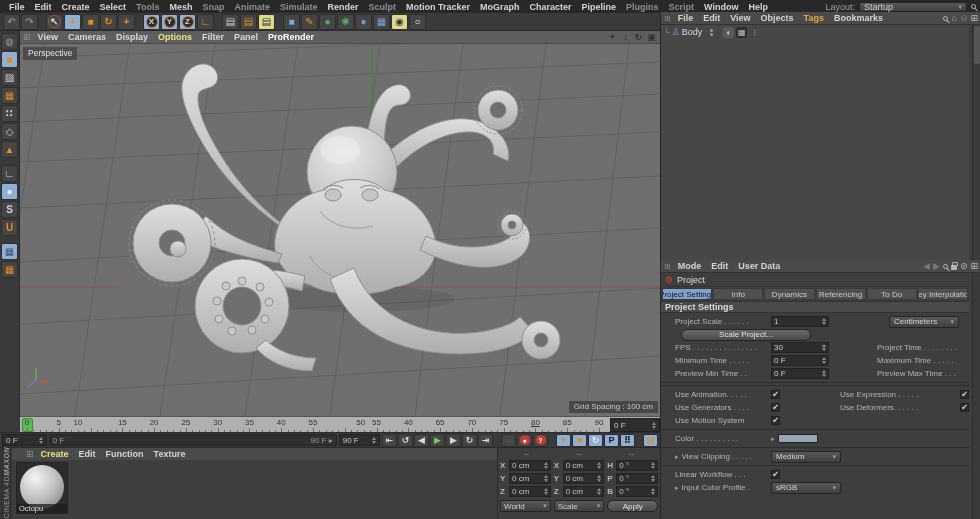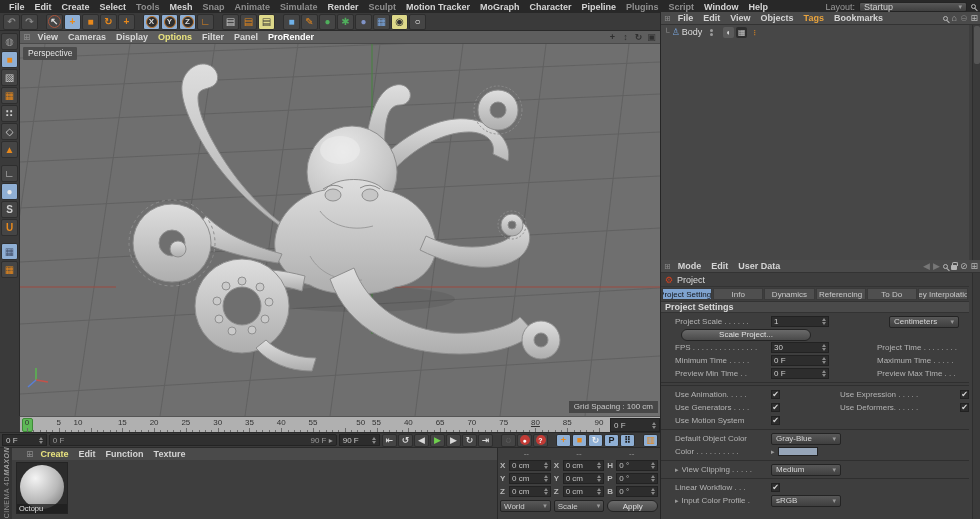--- a/index.html
+++ b/index.html
@@ -979,29 +979,20 @@
             </div>
             <div class="arow">
               <span class="acell">
                 <span class="albl">Use Motion System</span>
                 <span class="chk">✔</span>
               </span>
             </div>
             <div class="asep"></div>
             <div class="arow">
               <span class="acell">
-                <span class="albl">Default Object Color</span>
-                <span class="add">
-                  <span>Gray-Blue</span>
-                  <span style="color: rgb(154, 154, 154); font-size: 7px; margin-left: 4px;">▾</span>
-                </span>
-              </span>
-            </div>
-            <div class="arow">
-              <span class="acell">
                 <span class="albl">Color . . . . . . . . . .</span>
                 <span class="tri">▸</span>
                 <span class="swatch" style="background: rgb(150, 165, 184);"></span>
               </span>
             </div>
             <div class="asep"></div>
             <div class="arow">
               <span class="acell">
                 <span class="tri">▸</span>
                 <span class="albl">View Clipping . . . . .</span>

